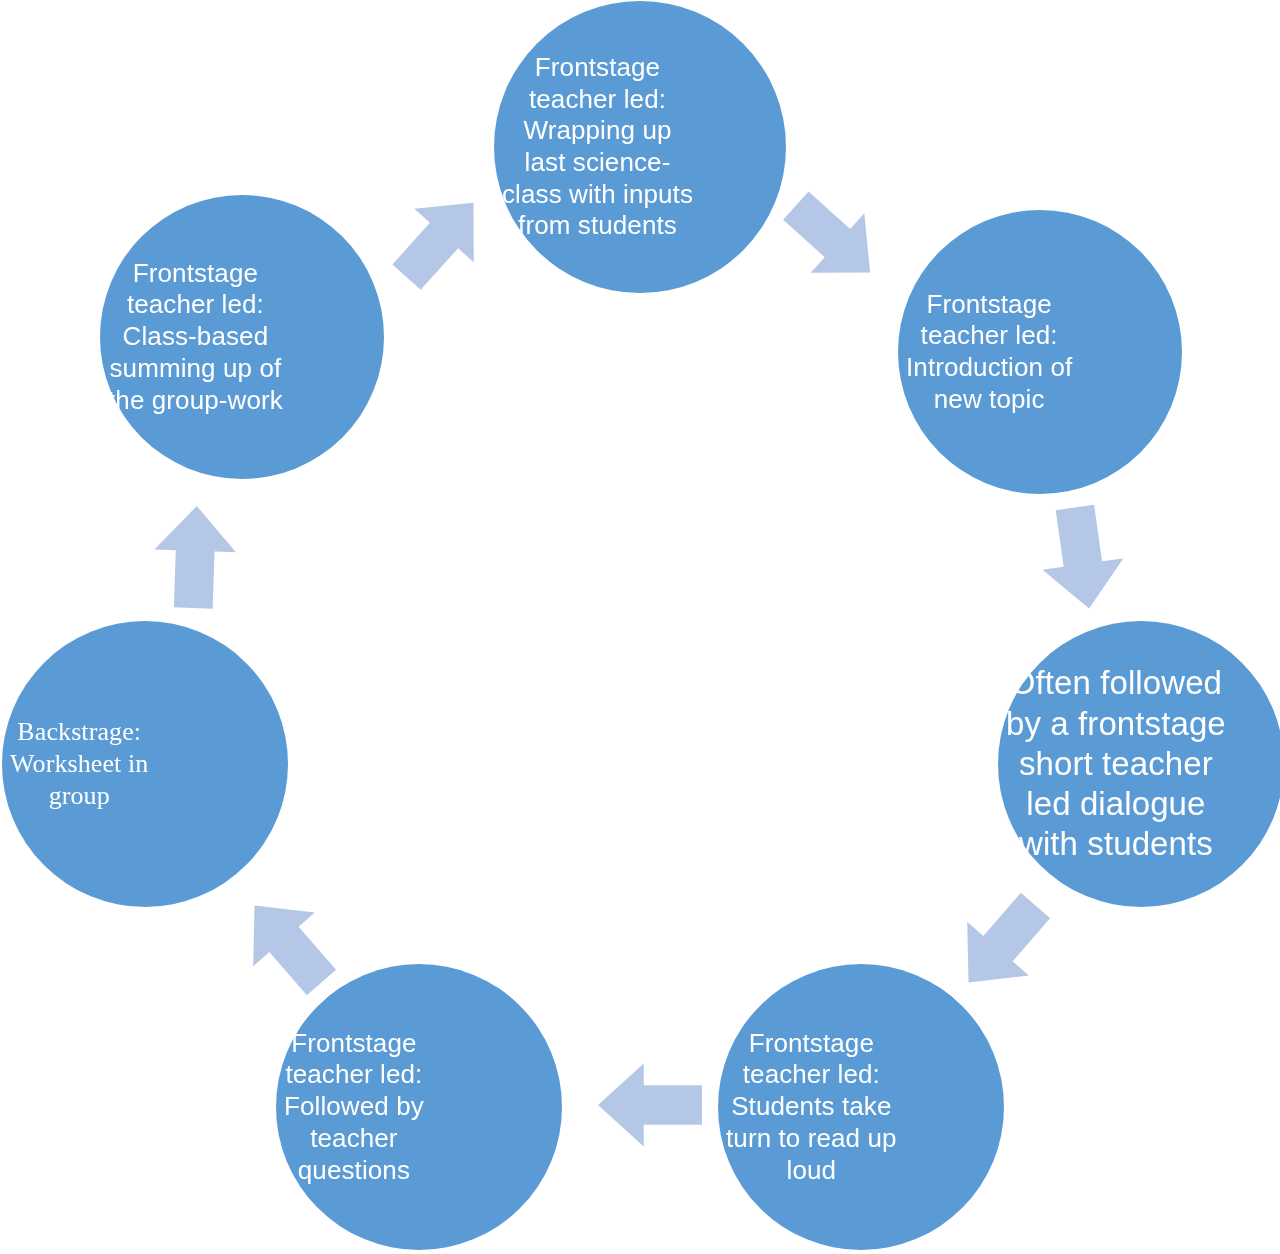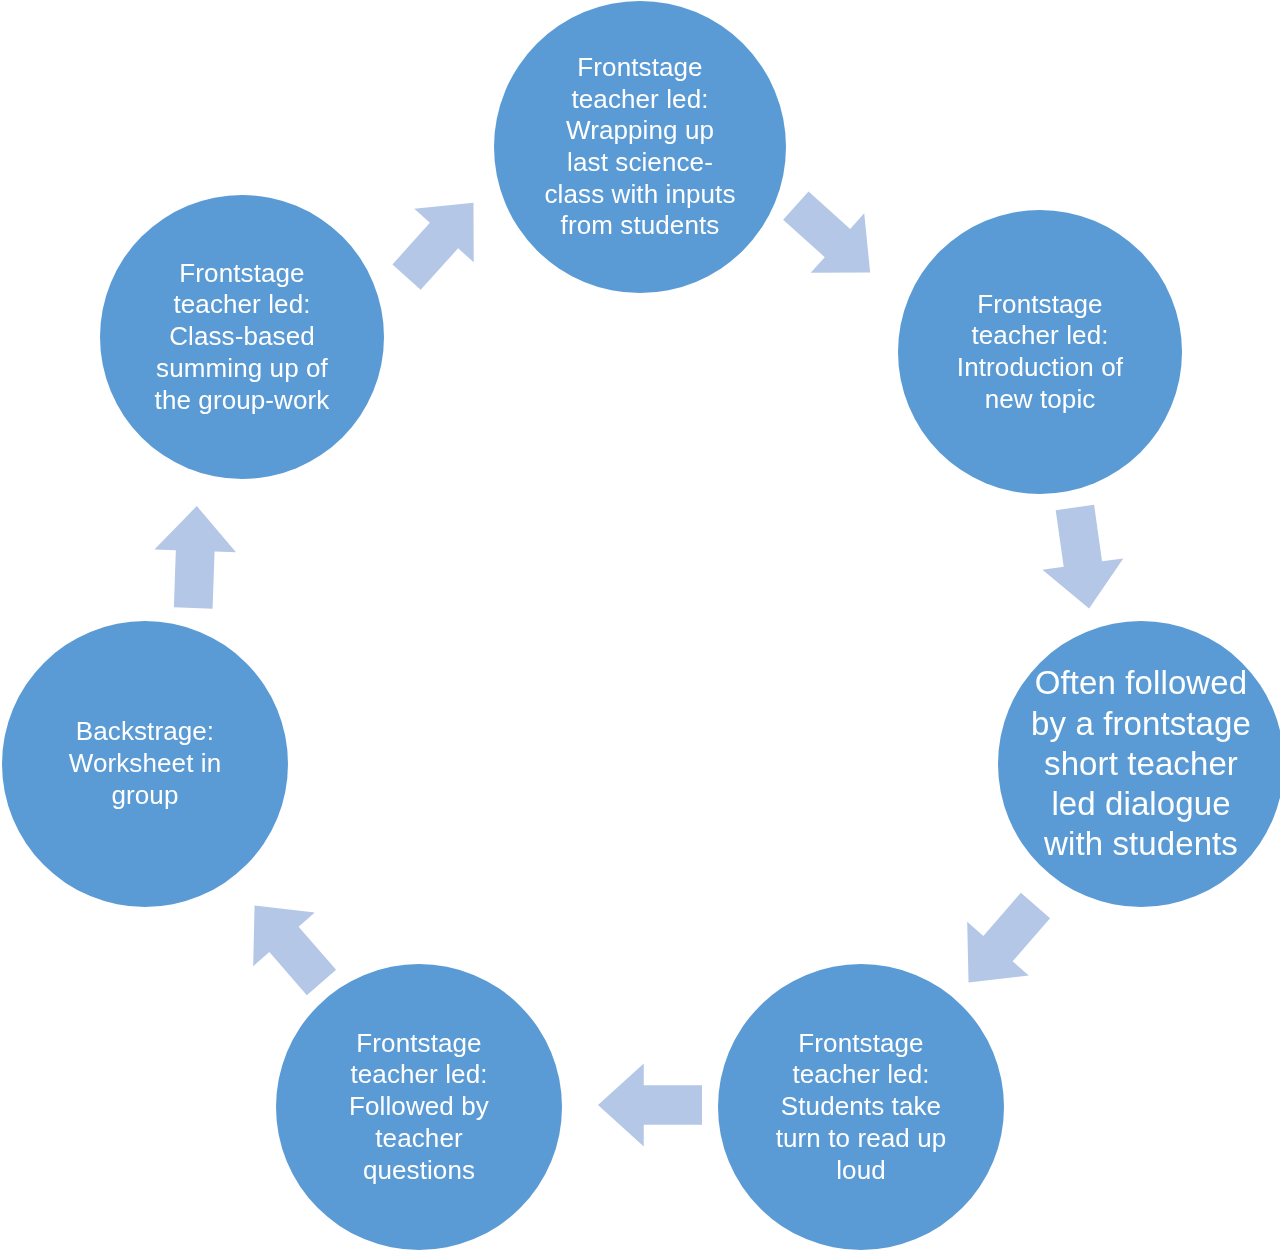--- a/index.html
+++ b/index.html
@@ -18,21 +18,21 @@
     background: #ffffff;
     overflow: hidden;
   }
   .node {
     position: absolute;
     border-radius: 50%;
     background: #5B9BD5;
     color: #ffffff;
     display: flex;
     align-items: center;
-    justify-content: center;
+    justify-content: flex-start;
     box-sizing: border-box;
   }
   .node-label {
     display: block;
     text-align: center;
     line-height: 1.22;
     font-size: 26px;
     font-weight: 400;
     color: #ffffff;
     white-space: pre-line;
@@ -115,21 +115,21 @@
 turn to read up
 loud</span>
       </div>
       <div class="node" style="left: 276px; top: 964px; width: 286px; height: 286px; background: rgb(91, 155, 213);">
         <span class="node-label" style="font-size: 26px; color: rgb(255, 255, 255);">Frontstage
 teacher led:
 Followed by
 teacher
 questions</span>
       </div>
-      <div class="node" style="left: 2px; top: 621px; width: 286px; height: 286px; background: rgb(91, 155, 213);">
+      <div class="node" style="left: 2px; top: 621px; width: 286px; height: 286px; background: rgb(91, 155, 213); font-family: Liberation Serif, serif;">
         <span class="node-label" style="font-size: 26px; color: rgb(255, 255, 255);">Backstrage:
 Worksheet in
 group</span>
       </div>
       <div class="node" style="left: 100px; top: 195px; width: 284px; height: 284px; background: rgb(91, 155, 213);">
         <span class="node-label" style="font-size: 26px; color: rgb(255, 255, 255);">Frontstage
 teacher led:
 Class-based
 summing up of
 the group-work</span>

